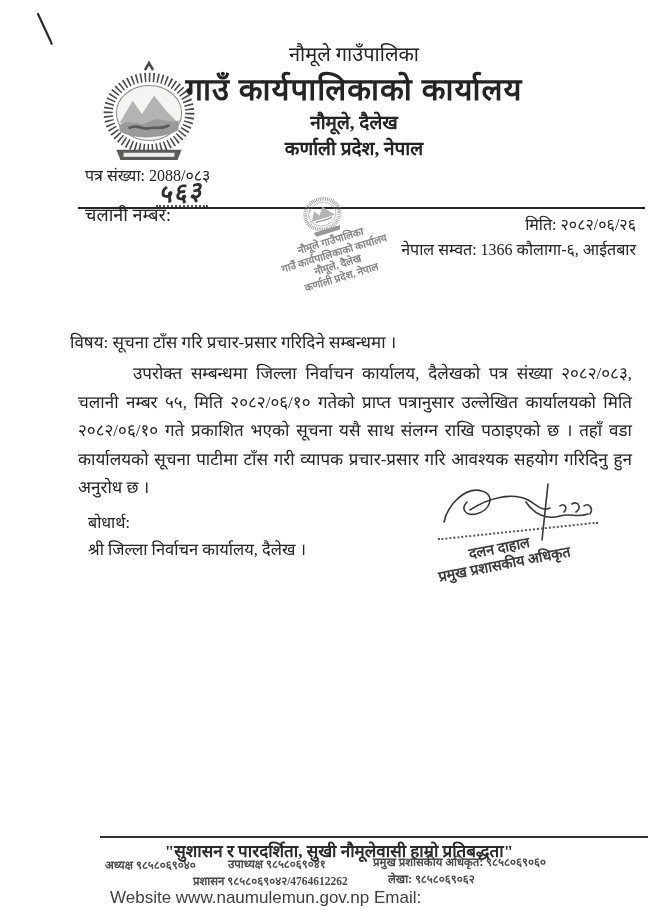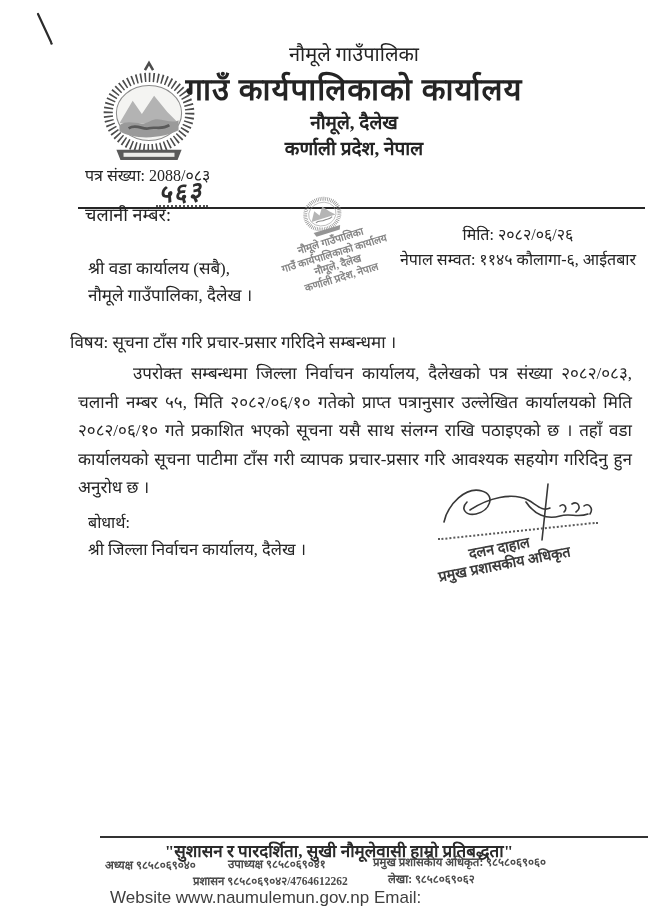--- a/index.html
+++ b/index.html
@@ -26,21 +26,21 @@
   .chalani-dots{left:156px;top:205px;width:52px;border-bottom:2px dotted #555;}
   .rule-top{left:78px;right:3px;top:207px;border-top:2.2px solid #262626;}
   
   .stamp{
     left:258px;top:190px;width:150px;height:118px;
     transform:rotate(-17deg);color:#787878;opacity:.9;text-align:center;
   }
   .stamp svg{width:44px;height:45px;display:block;margin:0 auto;}
   .stamp-line{font-size:10.5px;line-height:12.5px;font-weight:bold;}
   
-  .dateline{right:12px;top:212px;text-align:center;font-size:16px;line-height:25px;margin-top:10px;}
+  .dateline{right:12px;top:212px;text-align:right;font-size:16px;line-height:25px;}
   
   .addr{left:88px;top:255px;font-size:17px;line-height:27px;}
   
   .subject{left:70px;right:40px;top:330px;text-align:left;font-size:17px;}
   
   .body-par{
     left:78px;right:16px;top:360px;font-size:17px;line-height:28.5px;
     text-align:justify;text-indent:55px;
   }
   
@@ -100,27 +100,23 @@
       <path d="M18,88 L82,88 L78,98 L22,98 Z" fill="#8a8a8a"></path>
     </svg>
     <div class="stamp-line">नौमूले गाउँपालिका</div>
     <div class="stamp-line">गाउँ कार्यपालिकाको कार्यालय</div>
     <div class="stamp-line">नौमूले, दैलेख</div>
     <div class="stamp-line">कर्णाली प्रदेश, नेपाल</div>
   </div>
 
   <div class="abs dateline">
     <div>मिति: २०८२/०६/२६</div>
-    <div>नेपाल सम्वत: ११४५ कौलागा-६, आईतबार</div>
+    <div>नेपाल सम्वत: 1366 कौलागा-६, आईतबार</div>
   </div>
 
-  <div class="abs addr">
-    <div>श्री वडा कार्यालय (सबै),</div>
-    <div>नौमूले गाउँपालिका, दैलेख ।</div>
-  </div>
 
   <div class="abs subject">विषय: सूचना टाँस गरि प्रचार-प्रसार गरिदिने सम्बन्धमा ।</div>
 
   <div class="abs body-par">उपरोक्त सम्बन्धमा जिल्ला निर्वाचन कार्यालय, दैलेखको पत्र संख्या २०८२/०८३, चलानी नम्बर ५५, मिति २०८२/०६/१० गतेको प्राप्त पत्रानुसार उल्लेखित कार्यालयको मिति २०८२/०६/१० गते प्रकाशित भएको सूचना यसै साथ संलग्न राखि पठाइएको छ । तहाँ वडा कार्यालयको सूचना पाटीमा टाँस गरी व्यापक प्रचार-प्रसार गरि आवश्यक सहयोग गरिदिनु हुन अनुरोध छ ।</div>
 
   <svg class="abs sig-scribble" viewBox="0 0 185 70">
     <g stroke="#383838" stroke-width="1.6" fill="none" stroke-linecap="round">
       <path d="M14,44 C18,26 36,8 52,13 C66,17 60,33 46,36 C36,38 30,31 37,24"></path>
       <path d="M40,32 C58,20 82,14 98,22 C106,26 112,34 120,30"></path>
       <path d="M96,24 C104,36 116,42 130,38 C140,35 148,40 158,36"></path>

